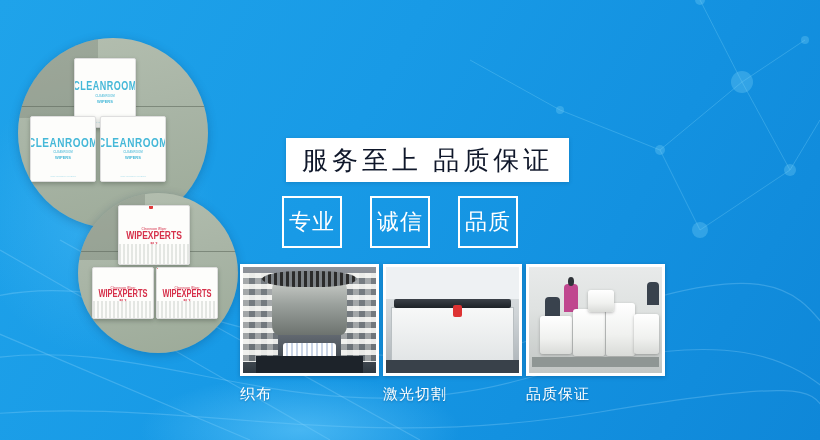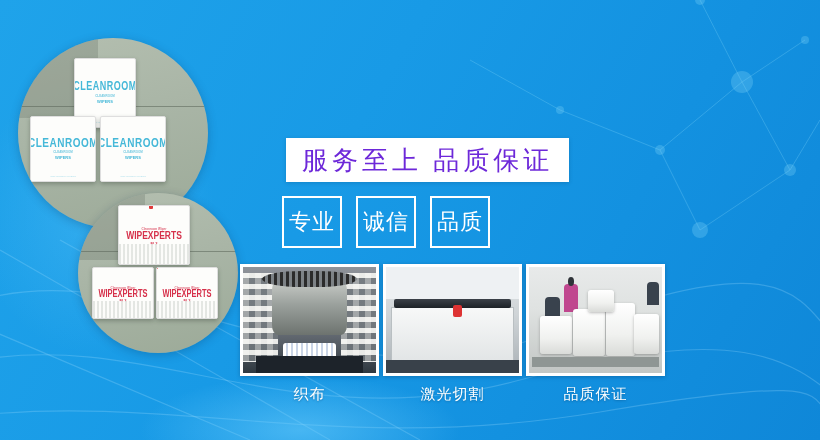--- a/index.html
+++ b/index.html
@@ -69,40 +69,40 @@
     color:#ffe400; letter-spacing:1px; white-space:nowrap;
     text-shadow:0 2px 3px rgba(0,60,110,.30);
   }
   #subtitle-box {
     position:absolute; left:286px; top:138px; height:44px;
     padding:0 16px; background:#ffffff;
     display:flex; align-items:center;
     box-shadow:0 1px 4px rgba(0,50,90,.22);
   }
   #subtitle-text {
-    font-size:26px; font-weight:500; color:#6d28d9;
+    font-size:26px; font-weight:500; color:#0f172a;
     letter-spacing:4px; white-space:nowrap;
   }
   #tag-row {
     position:absolute; left:282px; top:196px;
-    display:flex; gap:14px;
+    display:flex; gap:28px;
   }
   .tag {
     width:60px; height:52px; border:2px solid #ffffff;
     display:flex; align-items:center; justify-content:center;
     color:#ffffff; font-size:22px; letter-spacing:1px;
     white-space:nowrap;
   }
 
   
   #photo-strip {
     position:absolute; left:240px; top:264px;
     display:flex; gap:4px;
   }
-  .thumb-cell { width:139px; display:flex; flex-direction:column; align-items:center; }
+  .thumb-cell { width:139px; display:flex; flex-direction:column; align-items:flex-start; }
   .thumb {
     width:139px; height:112px; border:3px solid #ffffff;
     overflow:hidden; position:relative; background:#2b3440;
     box-shadow:0 1px 4px rgba(0,40,80,.3);
   }
   .thumb-scene { position:absolute; inset:0; }
   .thumb-caption {
     margin-top:9px; color:#ffffff; font-size:15px;
     letter-spacing:1px; white-space:nowrap;
     text-shadow:0 1px 2px rgba(0,50,90,.35);

